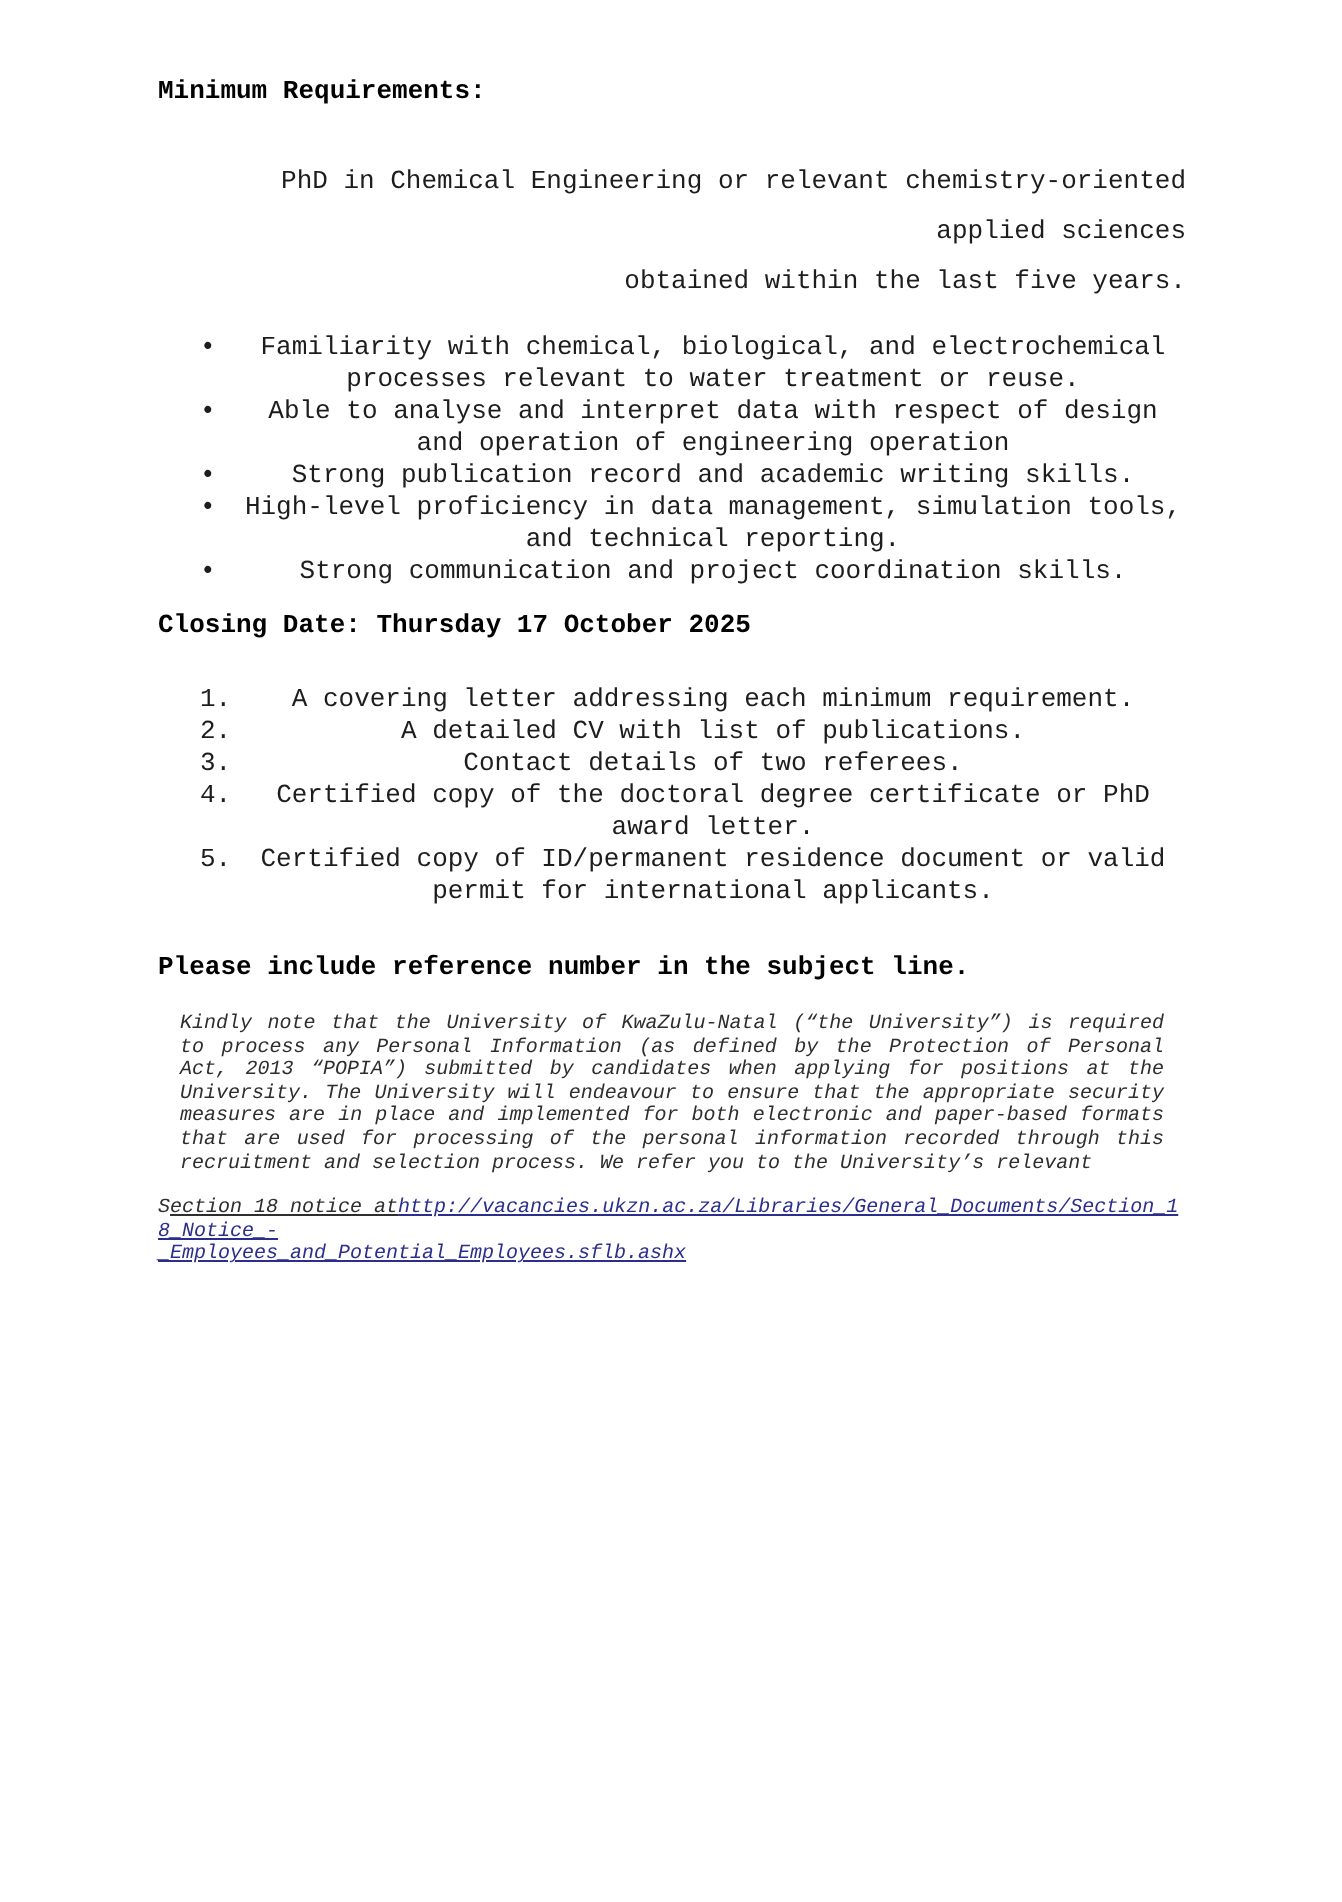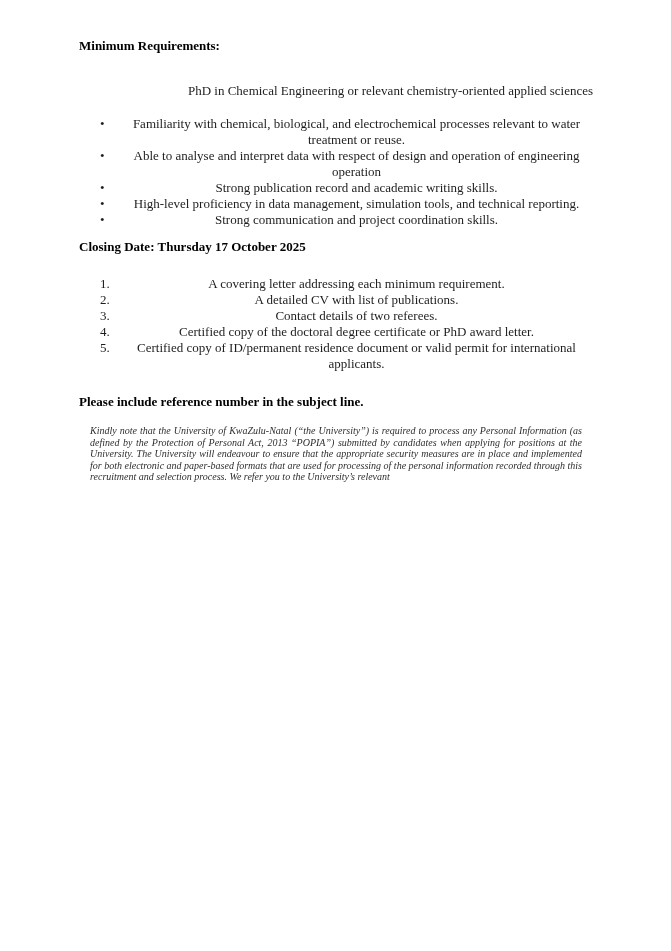--- a/index.html
+++ b/index.html
@@ -3,21 +3,21 @@
 <meta charset="utf-8">
 <style>
   html,body { margin:0; padding:0; background:#ffffff; }
   .page {
     position: relative;
     width: 671px;
     height: 843px;
     box-sizing: border-box;
     background: #ffffff;
     padding: 38px 78px 0 79px;
-    font-family: Liberation Serif, serif;
+    font-family: Liberation Mono, monospace;
     color: #1d1d1d;
     overflow: hidden;
   }
   .h {
     font-size: 13px;
     line-height: 16px;
     font-weight: bold;
     color: #000000;
     margin: 0;
   }
@@ -55,20 +55,21 @@
 </style>
 </head>
 <body>
 
 <div class="page">
 
   <h2 class="h">Minimum Requirements:</h2>
 
   <p class="intro">
     <span class="intro-line">PhD in Chemical Engineering or relevant chemistry-oriented applied sciences</span>
+    <span class="intro-line">obtained within the last five years.</span>
   </p>
 
   <ul class="bullets">
     <li>
       <span class="marker">•</span>
       <span class="itext">Familiarity with chemical, biological, and electrochemical processes relevant to water treatment or reuse.</span>
     </li>
     <li>
       <span class="marker">•</span>
       <span class="itext">Able to analyse and interpret data with respect of design and operation of engineering operation</span>
@@ -111,15 +112,19 @@
       <span class="marker">5.</span>
       <span class="itext">Certified copy of ID/permanent residence document or valid permit for international applicants.</span>
     </li>
   </ol>
 
 
   <h2 class="h mt-ref">Please include reference number in the subject line.</h2>
 
   <div class="fineprint">
     <p class="fp-body">Kindly note that the University of KwaZulu-Natal (“the University”) is required to process any Personal Information (as defined by the Protection of Personal Act, 2013 “POPIA”) submitted by candidates when applying for positions at the University. The University will endeavour to ensure that the appropriate security measures are in place and implemented for both electronic and paper-based formats that are used for processing of the personal information recorded through this recruitment and selection process. We refer you to the University’s relevant</p>
+    <p class="fp-link-line">
+      <span>S</span><span class="u">ection 18 notice at</span><a class="link" style="color: rgb(43, 46, 140);">http://vacancies.ukzn.ac.za/Libraries/General_Documents/Section_18_Notice_-</a><br>
+      <a class="link" style="color: rgb(43, 46, 140);">_Employees_and_Potential_Employees.sflb.ashx</a>
+    </p>
   </div>
 
 </div>
 
 </body></html>

